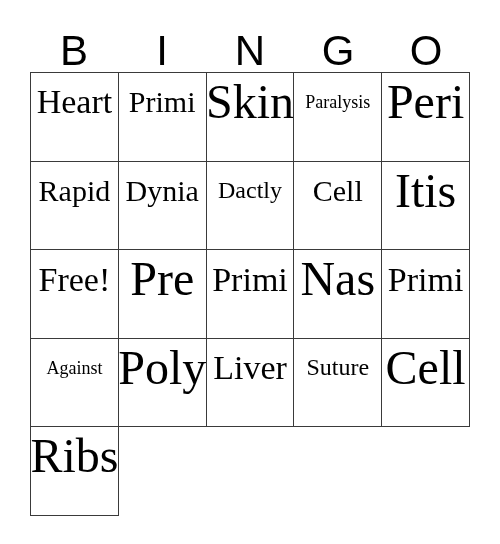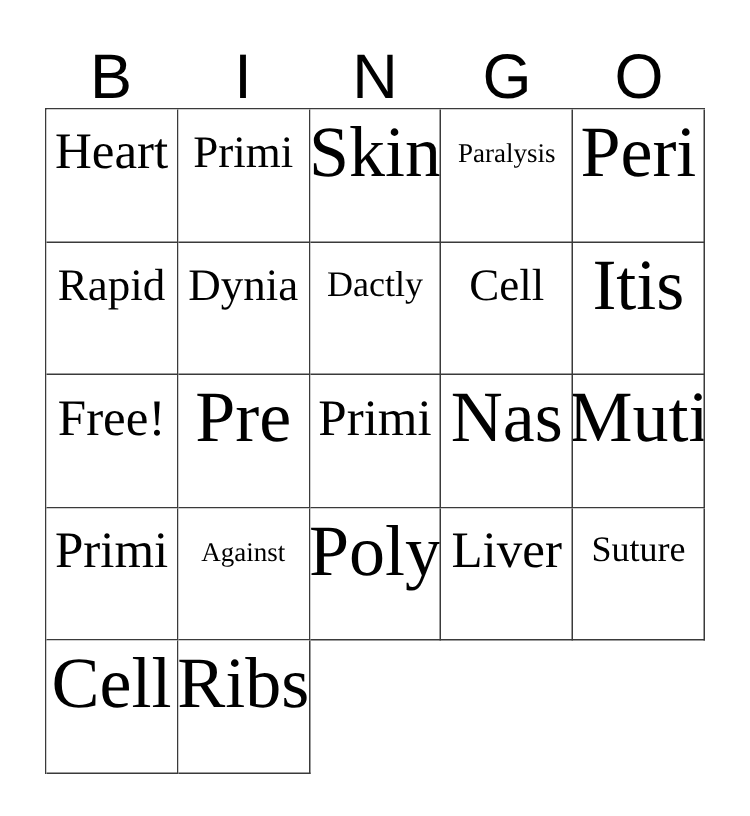--- a/index.html
+++ b/index.html
@@ -155,23 +155,20 @@
       <div class="cell-text fs-xl">Pre</div>
     </div>
 
     <div class="bingo-cell">
       <div class="cell-text fs-lg">Primi</div>
     </div>
     <div class="bingo-cell">
       <div class="cell-text fs-xl">Nas</div>
     </div>
     <div class="bingo-cell">
-      <div class="cell-text fs-xl">Muti</div>
-    </div>
-    <div class="bingo-cell">
       <div class="cell-text fs-lg">Primi</div>
     </div>
     <div class="bingo-cell">
       <div class="cell-text fs-xs">Against</div>
     </div>
 
     <div class="bingo-cell">
       <div class="cell-text fs-xl">Poly</div>
     </div>
     <div class="bingo-cell">

